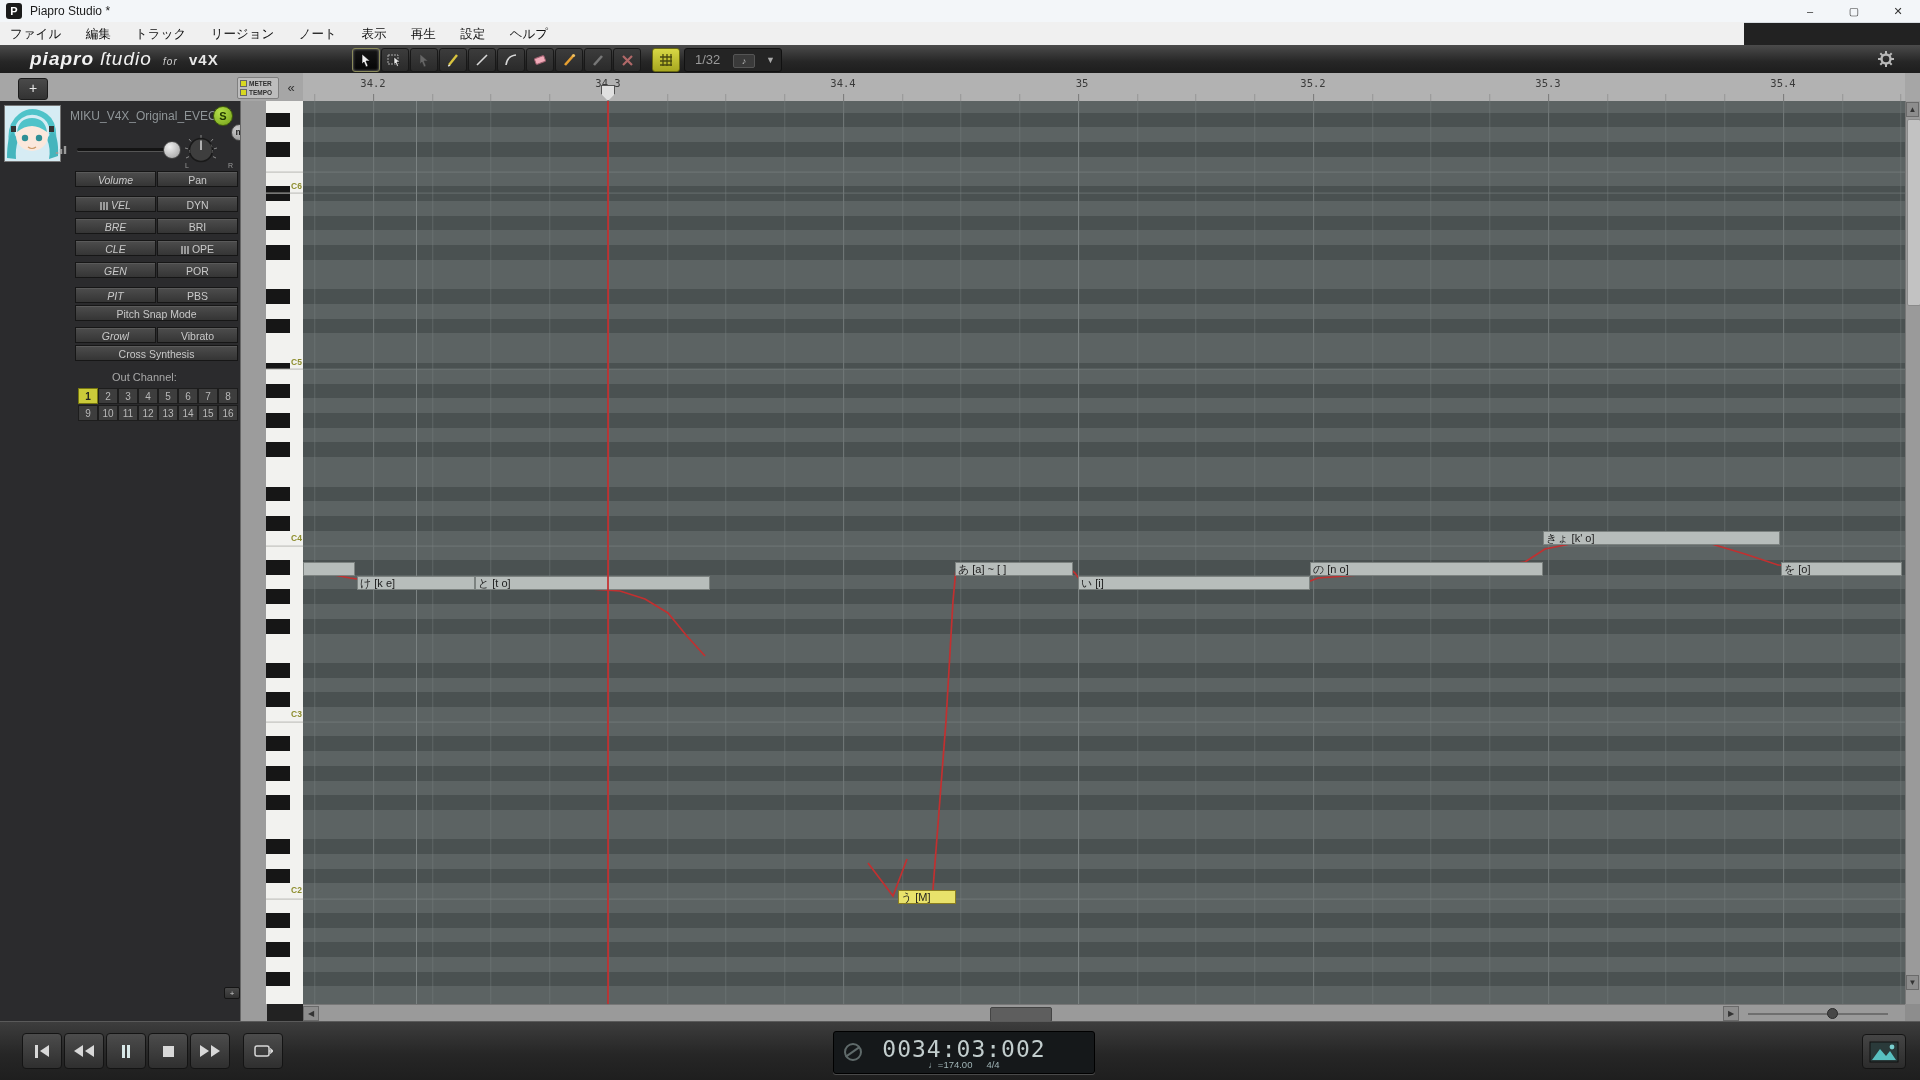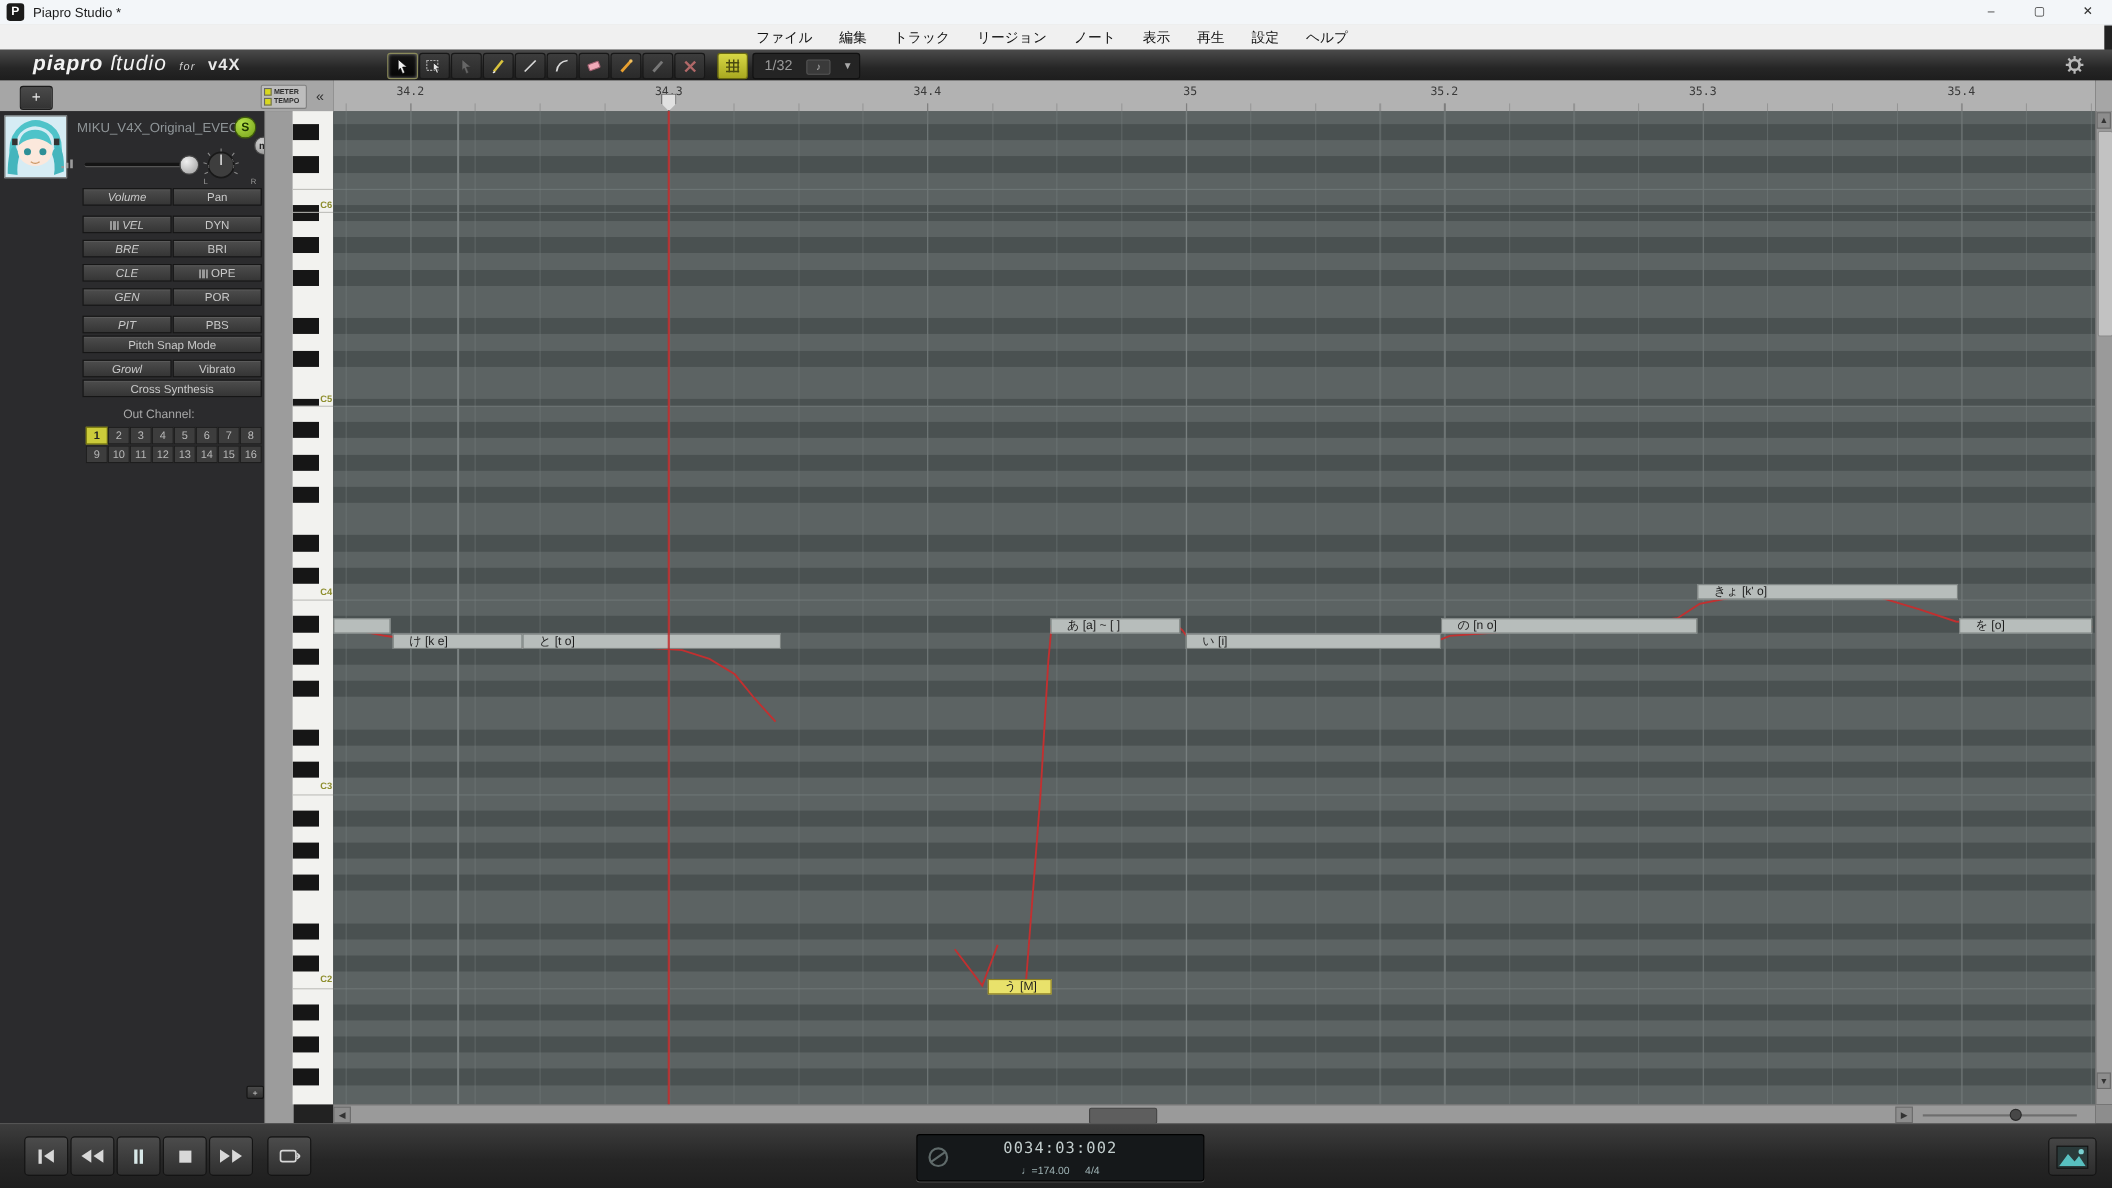--- a/index.html
+++ b/index.html
@@ -7,21 +7,21 @@
     -webkit-font-smoothing:antialiased;}
   
   #titlebar{position:absolute;left:0;top:0;width:1920px;height:22px;background:#f3f6f9;border-bottom:1px solid #d8dde2;}
   #app-icon{position:absolute;left:6px;top:3px;width:16px;height:16px;background:#1b1b1b;border-radius:3px;color:#fff;font-size:11px;font-weight:bold;text-align:center;line-height:16px;}
   #title-text{position:absolute;left:30px;top:4px;font-size:12px;color:#1b1b1b;}
   .winbtn{position:absolute;top:0;width:44px;height:22px;text-align:center;line-height:22px;font-size:11px;color:#333;}
   #btn-close{left:1876px;}
   #btn-max{left:1832px;}
   #btn-min{left:1788px;}
   
-  #menubar{position:absolute;left:0;top:22px;width:1913px;height:23px;background:#f0f0f0;border-bottom:1px solid #e2e2e2;text-align:center;}
+  #menubar{position:absolute;left:0;top:22px;width:1744px;height:23px;background:#f0f0f0;border-bottom:1px solid #e2e2e2;}
   .menu-item{display:inline-block;padding:4px 10px;font-size:12.5px;color:#111;}
   
   #toolbar{position:absolute;left:0;top:45px;width:1920px;height:28px;background:linear-gradient(#4b4b4b,#262626 60%,#1d1d1d);border-bottom:1px solid #000;}
   #logo{position:absolute;left:30px;top:3px;color:#f2f2f2;font-size:19px;font-weight:bold;font-style:italic;letter-spacing:1px;}
   #logo .lite{font-weight:normal;}
   #logo .for{font-size:10px;font-style:italic;color:#cfcfcf;margin:0 5px;font-weight:normal;}
   #logo .v4x{font-size:15px;color:#e8e8e8;font-style:normal;}
   .toolbtn{position:absolute;top:3px;width:26px;height:22px;background:linear-gradient(#3c3c3c,#2a2a2a);border:1px solid #181818;border-radius:3px;display:flex;align-items:center;justify-content:center;}
   .toolbtn.sel{background:linear-gradient(#151515,#050505);border:1px solid #8a8a5a;box-shadow:0 0 3px #888 inset;}
   .snapbtn{background:linear-gradient(#d8d845,#a8a820)!important;border:1px solid #6a6a10!important;}
@@ -96,21 +96,21 @@
       repeating-linear-gradient(180deg,
         transparent 0 14.7px,#4a5151 14.7px 29.4px,
         transparent 29.4px 44.1px,#4a5151 44.1px 58.8px,
         transparent 58.8px 73.5px,#4a5151 73.5px 88.2px,
         transparent 88.2px 117.6px,#4a5151 117.6px 132.3px,
         transparent 132.3px 147px,#4a5151 147px 161.7px,
         transparent 161.7px 176.4px);
     background-position:775px 0,70px 0,11.25px 0,0 91.6px,0 268px;}
   #pitch-svg{position:absolute;left:0;top:0;z-index:5;}
   #playhead-line{position:absolute;left:304px;top:0;width:2px;height:100%;background:rgba(195,45,45,.85);z-index:20;}
-  .note{position:absolute;height:14px;background:#b7bdbb;border:1px solid #7c8280;box-sizing:border-box;z-index:10;font-size:11px;line-height:12px;color:#1d1d1d;white-space:nowrap;padding-left:14px;}
+  .note{position:absolute;height:14px;background:#b7bdbb;border:1px solid #7c8280;box-sizing:border-box;z-index:10;font-size:11px;line-height:12px;color:#1d1d1d;white-space:nowrap;padding-left:2px;}
   .note.selected{background:#e9e26b;border-color:#8a7d20;z-index:11;}
   
   #hscroll{position:absolute;left:303px;top:1004px;width:1602px;height:17px;background:#9a9a9a;border-top:1px solid #777;}
   .sc-btn{position:absolute;top:1px;width:16px;height:15px;background:#8d8d8d;border:1px solid #6a6a6a;box-sizing:border-box;color:#333;font-size:8px;text-align:center;line-height:13px;}
   #h-left{left:0;}
   #h-right{left:1420px;}
   #h-thumb{position:absolute;left:687px;top:2px;width:60px;height:13px;background:#5e5e5e;border:1px solid #444;border-radius:2px;}
   #h-zoom{position:absolute;left:1445px;top:8px;width:140px;height:2px;background:#6e6e6e;}
   #h-zoom-dot{position:absolute;left:1524px;top:3px;width:9px;height:9px;border-radius:50%;background:#474747;border:1px solid #2a2a2a;}
   #vscroll{position:absolute;left:1905px;top:101px;width:15px;height:903px;background:#9a9a9a;border-left:1px solid #777;}
@@ -119,21 +119,21 @@
   #v-thumb{position:absolute;left:1px;top:18px;width:12px;height:185px;background:#c2c2c2;border:1px solid #8a8a8a;border-radius:2px;}
   #v-corner{position:absolute;left:1905px;top:1004px;width:15px;height:17px;background:#8d8d8d;}
   
   #transport{position:absolute;left:0;top:1021px;width:1920px;height:59px;background:linear-gradient(#3d3d3d,#262626 55%,#1e1e1e);border-top:1px solid #5a5a5a;}
   .tbtn{position:absolute;top:11px;width:38px;height:34px;background:linear-gradient(#4c4c4c,#2f2f2f);border:1px solid #141414;border-radius:4px;display:flex;align-items:center;justify-content:center;gap:2px;}
   .tri-l{width:0;height:0;border-top:6px solid transparent;border-bottom:6px solid transparent;border-right:9px solid #d8d8d8;}
   .tri-r{width:0;height:0;border-top:6px solid transparent;border-bottom:6px solid transparent;border-left:9px solid #d8d8d8;}
   .bar-v{width:3px;height:13px;background:#d8e8e8;}
   .sq{width:11px;height:11px;background:#d8d8d8;}
   #time-box{position:absolute;left:833px;top:9px;width:260px;height:41px;background:#15181a;border:1px solid #000;border-radius:3px;box-shadow:0 1px 0 #4a4a4a;}
-  #time-main{position:absolute;left:0;top:4px;width:100%;text-align:center;font-family:"DejaVu Sans Mono",monospace;font-size:14px;color:#c2cdcd;letter-spacing:1px;}
+  #time-main{position:absolute;left:0;top:4px;width:100%;text-align:center;font-family:"DejaVu Sans Mono",monospace;font-size:23px;color:#c2cdcd;letter-spacing:1px;}
   #time-sub{position:absolute;left:0;top:27px;width:100%;text-align:center;font-size:9.5px;color:#9fb3b5;}
   #time-sub .sep{display:inline-block;width:14px;}
   #metro-icon{position:absolute;left:10px;top:11px;width:18px;height:18px;border:2px solid #5f6a6a;border-radius:50%;box-sizing:border-box;}
   #metro-icon::after{content:"";position:absolute;left:-2px;top:6px;width:17px;height:2px;background:#5f6a6a;transform:rotate(-35deg);}
   #img-btn{position:absolute;left:1862px;top:12px;width:42px;height:33px;background:linear-gradient(#454545,#2c2c2c);border:1px solid #141414;border-radius:4px;display:flex;align-items:center;justify-content:center;}
 </style>
 </head>
 <body>
 
 <div id="titlebar">

